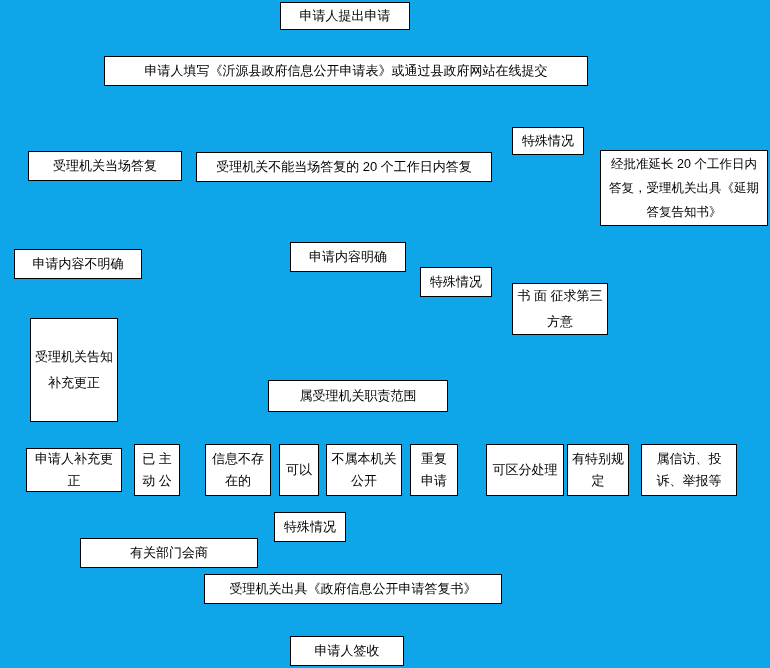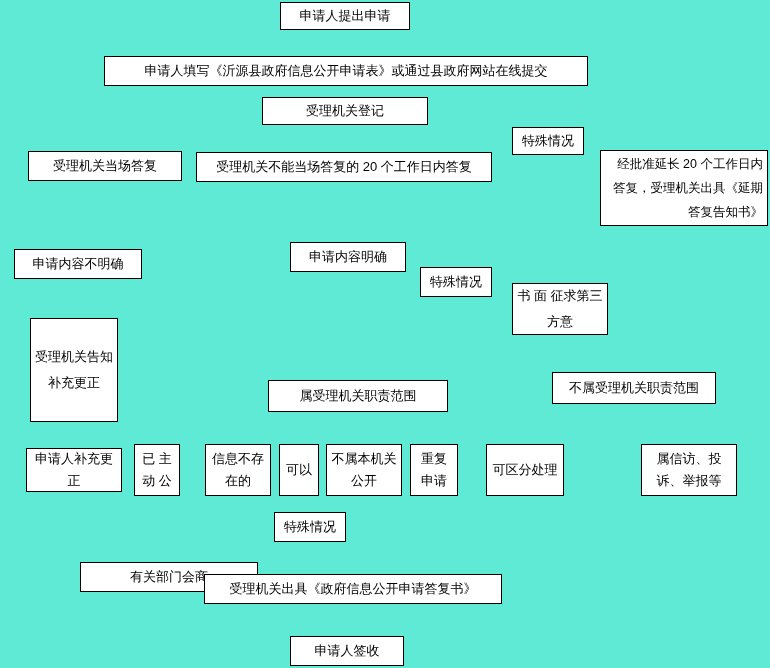--- a/index.html
+++ b/index.html
@@ -4,21 +4,21 @@
 <style>
   html, body {
     margin: 0;
     padding: 0;
     background: #000000;
   }
   #canvas {
     position: relative;
     width: 770px;
     height: 668px;
-    background: #5eead4;
+    background: #0ea5e9;
     overflow: hidden;
     font-family: "Liberation Sans", "DejaVu Sans", sans-serif;
   }
   .node {
     position: absolute;
     background: #ffffff;
     color: #000000;
     border: 1px solid #000000;
     box-sizing: border-box;
     display: flex;
@@ -34,62 +34,61 @@
 </style>
 </head>
 <body>
 
 <div id="canvas">
 
   <div class="node" style="left:280px; top:2px; width:130px; height:28px;">申请人提出申请</div>
 
   <div class="node" style="left:104px; top:56px; width:484px; height:30px;text-align:right;">申请人填写《沂源县政府信息公开申请表》或通过县政府网站在线提交</div>
 
-  <div class="node" style="left:262px; top:97px; width:166px; height:28px;">受理机关登记</div>
 
   <div class="node" style="left:512px; top:127px; width:72px; height:28px;">特殊情况</div>
 
   <div class="node" style="left:28px; top:151px; width:154px; height:30px;">受理机关当场答复</div>
 
   <div class="node" style="left:196px; top:152px; width:296px; height:30px;">受理机关不能当场答复的 20 个工作日内答复</div>
 
-  <div class="node" style="left:600px; top:150px; width:168px; height:76px; font-size:12.5px; line-height:24px;text-align:right;">经批准延长 20 个工作日内答复，受理机关出具《延期答复告知书》</div>
+  <div class="node" style="left:600px; top:150px; width:168px; height:76px; font-size:12.5px; line-height:24px;">经批准延长 20 个工作日内答复，受理机关出具《延期答复告知书》</div>
 
   <div class="node" style="left:14px; top:249px; width:128px; height:30px;">申请内容不明确</div>
 
   <div class="node" style="left:290px; top:242px; width:116px; height:30px;">申请内容明确</div>
 
   <div class="node" style="left:420px; top:267px; width:72px; height:30px;">特殊情况</div>
 
   <div class="node" style="left:512px; top:283px; width:96px; height:52px; line-height:26px;text-align:center;">书 面 征求第三方意</div>
 
   <div class="node" style="left:30px; top:318px; width:88px; height:104px; line-height:26px;">受理机关告知补充更正</div>
 
   <div class="node" style="left:268px; top:380px; width:180px; height:32px;">属受理机关职责范围</div>
 
-  <div class="node" style="left:552px; top:372px; width:164px; height:32px;">不属受理机关职责范围</div>
 
   <div class="node" style="left:26px; top:448px; width:96px; height:44px; line-height:22px;">申请人补充更正</div>
 
   <div class="node" style="left:134px; top:444px; width:46px; height:52px; line-height:22px;">已 主动 公</div>
 
   <div class="node" style="left:205px; top:444px; width:66px; height:52px; line-height:22px;">信息不存在的</div>
 
   <div class="node" style="left:279px; top:444px; width:40px; height:52px; line-height:22px;">可以</div>
 
   <div class="node" style="left:326px; top:444px; width:76px; height:52px; line-height:22px;">不属本机关公开</div>
 
   <div class="node" style="left:410px; top:444px; width:48px; height:52px; line-height:22px;">重复申请</div>
 
   <div class="node" style="left:474px; top:444px; width:78px; height:52px; line-height:22px;margin-left:12px;">可区分处理</div>
 
+  <div class="node" style="left:567px; top:444px; width:62px; height:52px; line-height:22px;">有特别规定</div>
 
   <div class="node" style="left:641px; top:444px; width:96px; height:52px; line-height:22px;">属信访、投诉、举报等</div>
 
   <div class="node" style="left:274px; top:512px; width:72px; height:30px;">特殊情况</div>
 
-  <div class="node" style="left:80px; top:538px; width:178px; height:30px;margin-top:24px;">有关部门会商</div>
+  <div class="node" style="left:80px; top:538px; width:178px; height:30px;">有关部门会商</div>
 
   <div class="node" style="left:204px; top:574px; width:298px; height:30px;">受理机关出具《政府信息公开申请答复书》</div>
 
   <div class="node" style="left:290px; top:636px; width:114px; height:30px;text-align:right;">申请人签收</div>
 
 </div>
 
 </body></html>

